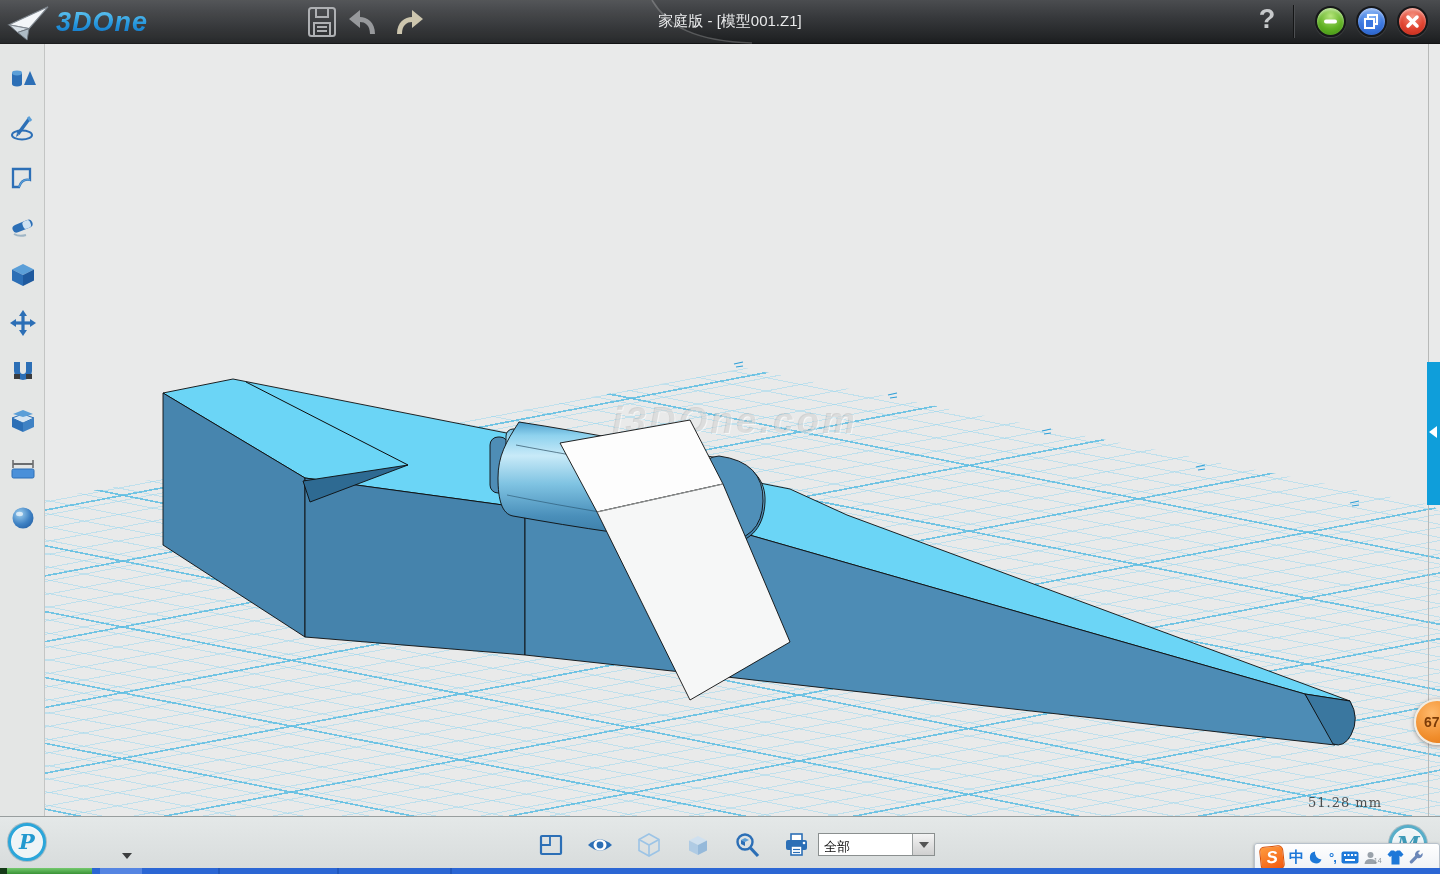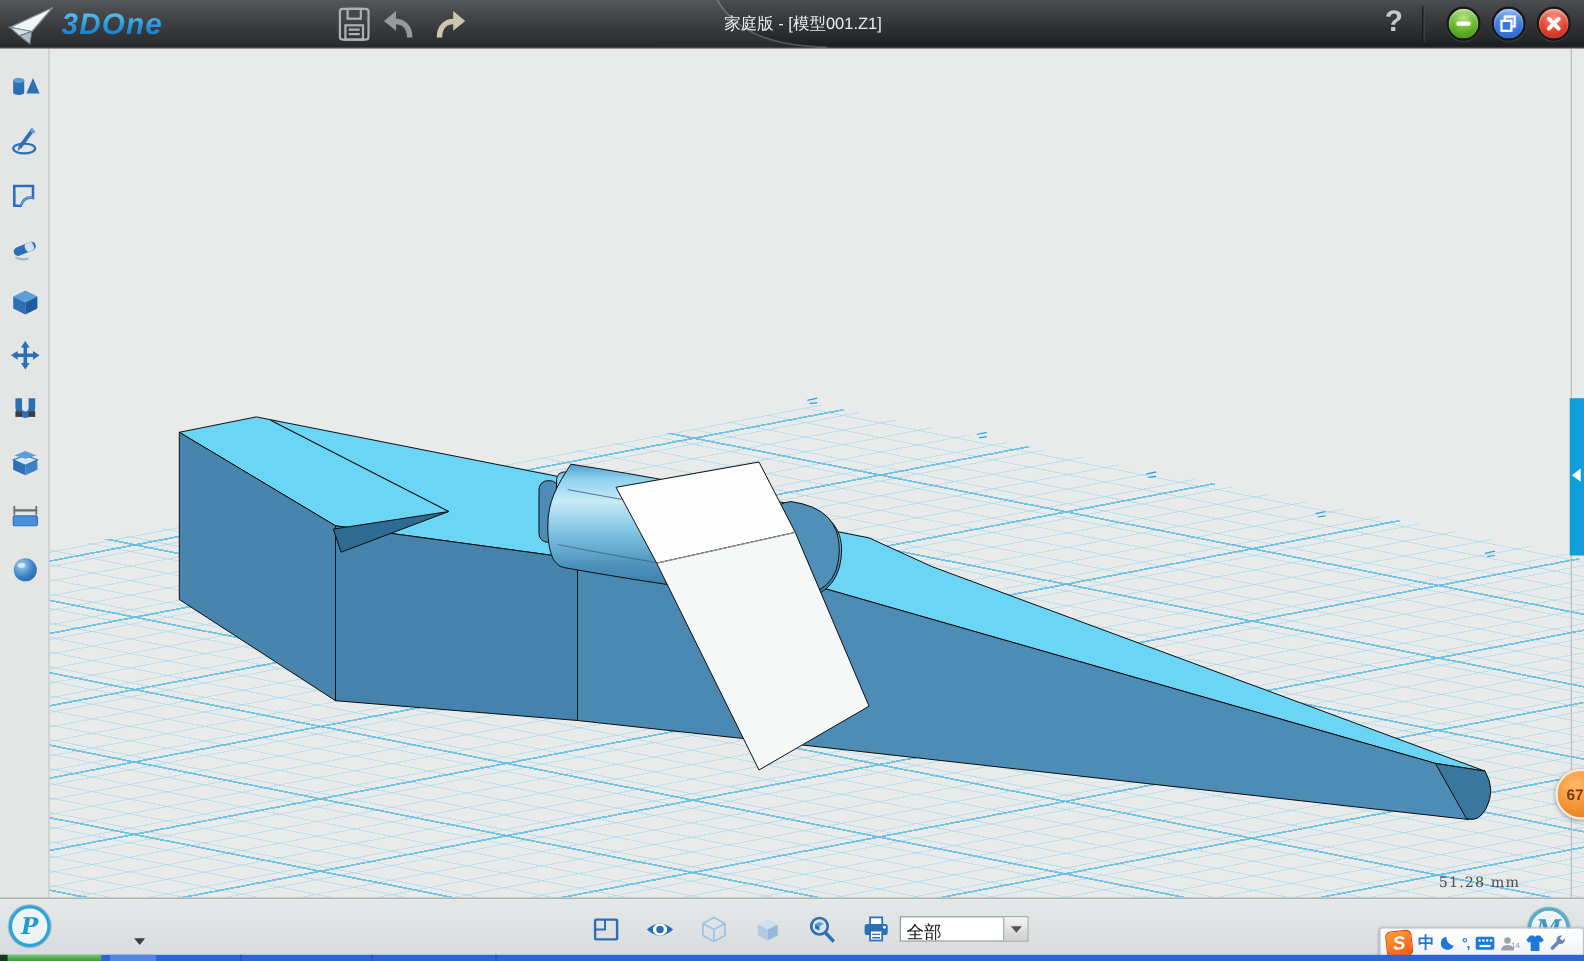--- a/index.html
+++ b/index.html
@@ -57,21 +57,21 @@
   .pbadge { position:absolute; width:38px; height:38px; border-radius:50%; background:#eef4f6;
     border:3px solid #2ba6da; box-shadow:0 0 0 1px #a8bcc4, inset 0 1px 2px rgba(255,255,255,.9);
     font-family:"DejaVu Serif",serif; font-style:italic; font-weight:bold; font-size:21px; color:#2299cf;
     text-align:center; line-height:32px; cursor:pointer; }
   .p-left { left:8px; top:6px; }
   .m-right { left:1389px; top:8px; color:#3d9ab8; border-color:#57aec9; z-index:1; }
   .p-caret { position:absolute; left:122px; top:36px; width:0; height:0; border-left:5px solid transparent; border-right:5px solid transparent; border-top:6px solid #3c3e3f; cursor:pointer; }
   .sb-icons { position:absolute; left:536px; top:15px; display:flex; }
   .sb-btn { width:30px; height:28px; margin-right:19px; background:none; border:none; cursor:pointer; }
   .combo { position:absolute; left:818px; top:16px; width:117px; height:23px; background:#fff; border:1px solid #8a8f8f; cursor:pointer; }
-  .combo .val { position:absolute; left:5px; top:4px; font-size:16px; color:#111; }
+  .combo .val { position:absolute; left:5px; top:4px; font-size:13px; color:#111; }
   .combo .btn { position:absolute; right:0; top:0; width:22px; height:21px; background:linear-gradient(180deg,#f4f4f4,#cfcfcf); border-left:1px solid #9a9f9f; }
   .combo .btn:after { content:""; position:absolute; left:6px; top:8px; border-left:5px solid transparent; border-right:5px solid transparent; border-top:6px solid #555; }
 
   
   .ime { position:absolute; left:1254px; top:26px; width:186px; height:29px; background:linear-gradient(180deg,#ffffff,#eef1f5);
     border:1px solid #b9c2cc; border-radius:3px; box-shadow:0 1px 3px rgba(0,0,0,.35);
     display:flex; align-items:center; gap:5px; padding:0 5px; z-index:5; }
   .ime-s { width:24px; height:24px; border-radius:5px; background:linear-gradient(160deg,#ff9b3e,#f2590f);
     border:1px solid #d84d00; color:#fff; font-weight:bold; font-style:italic; font-size:17px; text-align:center; line-height:22px;
     transform:rotate(-6deg); cursor:pointer; }
@@ -92,20 +92,21 @@
 
 <div class="app">
 
   <div class="canvas">
     <div class="grid">
       <div class="gl g-min-a"></div>
       <div class="gl g-min-b"></div>
       <div class="gl g-maj-a"></div>
       <div class="gl g-maj-b"></div>
     </div>
+    <div class="watermark">i3DOne.com</div>
 
     <svg class="model-svg" viewBox="0 44 1440 772">
       <defs>
         <linearGradient id="cg" gradientUnits="userSpaceOnUse" x1="0" y1="420" x2="0" y2="548">
           <stop offset="0" stop-color="#4396c6"></stop>
             <stop offset="0.12" stop-color="#8ed2ee"></stop>
           <stop offset="0.28" stop-color="#c8eaf8"></stop>
             <stop offset="0.5" stop-color="#7fc3e2"></stop>
           <stop offset="0.75" stop-color="#4a8fba"></stop>
             <stop offset="1" stop-color="#32719a"></stop>

